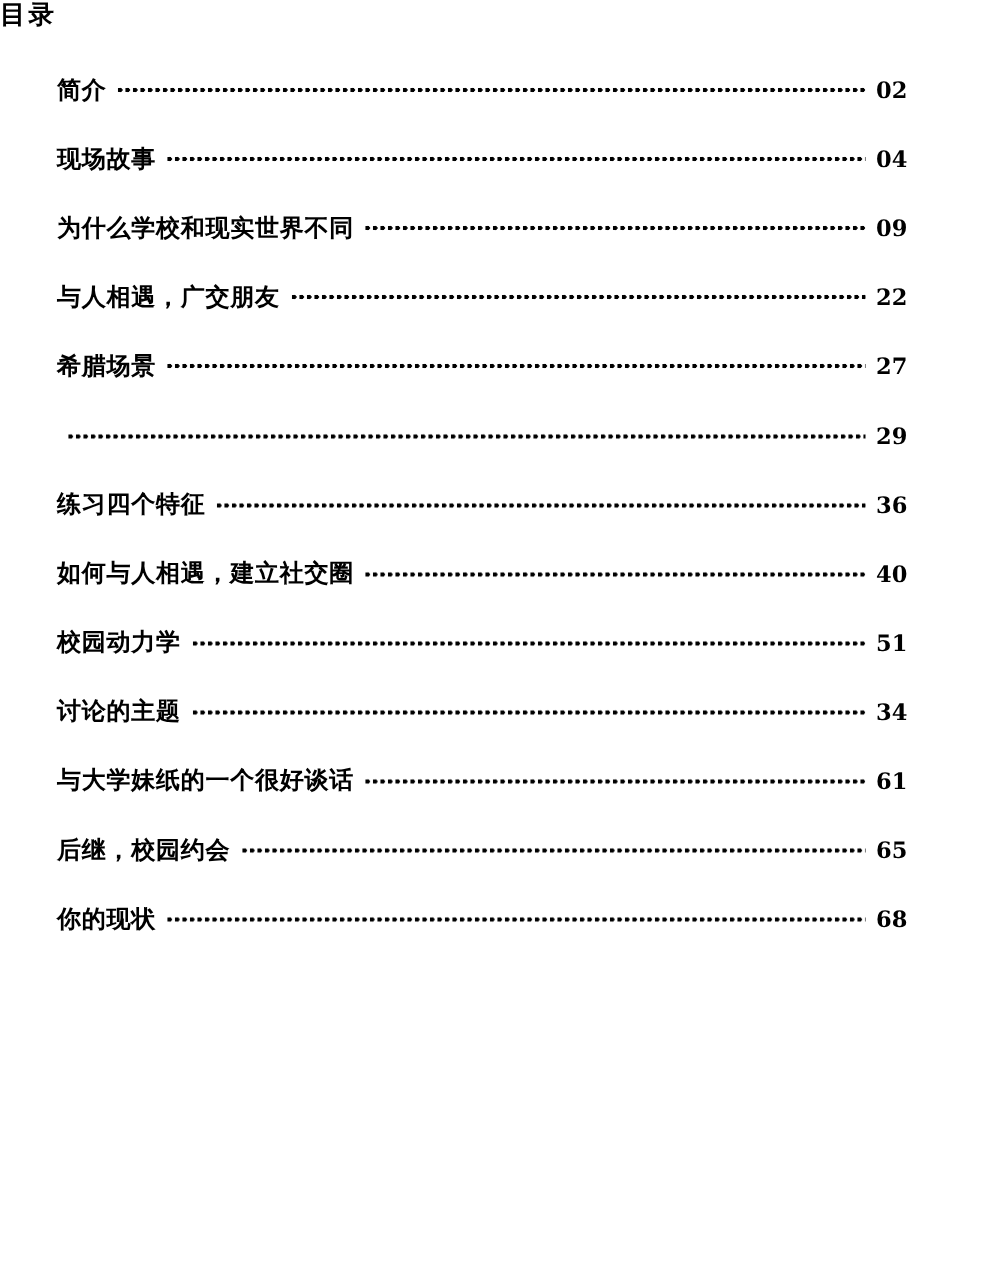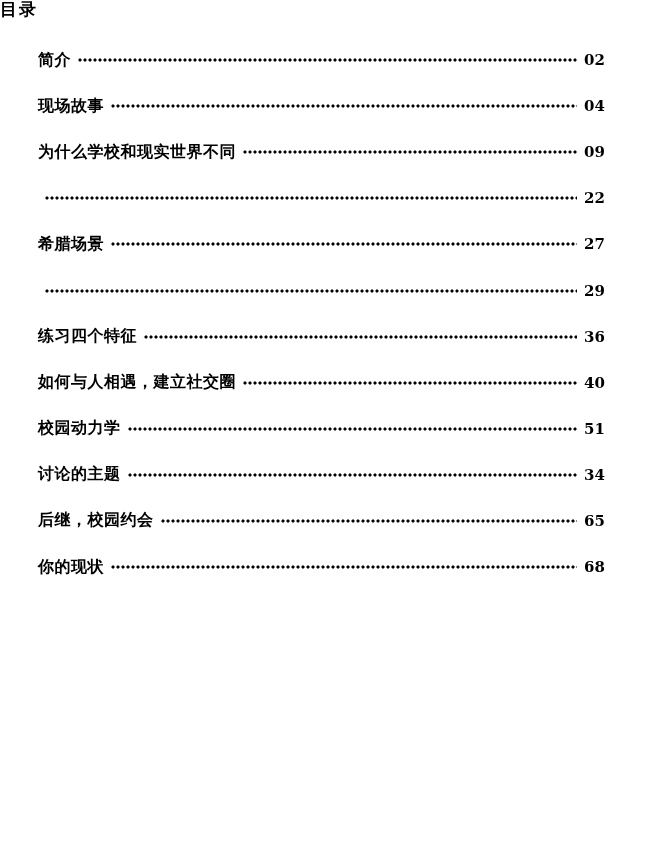--- a/index.html
+++ b/index.html
@@ -84,20 +84,21 @@
   </div>
 
   <div class="row">
     <span class="label">为什么学校和现实世界不同</span>
     <span class="leader"></span>
     <span class="page-num">09</span>
   </div>
 
 
   <div class="row">
+    <span class="label">与人相遇，广交朋友</span>
     <span class="leader"></span>
     <span class="page-num">22</span>
   </div>
 
   <div class="row">
     <span class="label">希腊场景</span>
     <span class="leader"></span>
     <span class="page-num">27</span>
   </div>
 
@@ -124,20 +125,25 @@
     <span class="leader"></span>
     <span class="page-num">51</span>
   </div>
 
   <div class="row">
     <span class="label">讨论的主题</span>
     <span class="leader"></span>
     <span class="page-num">34</span>
   </div>
 
+  <div class="row">
+    <span class="label">与大学妹纸的一个很好谈话</span>
+    <span class="leader"></span>
+    <span class="page-num">61</span>
+  </div>
 
   <div class="row">
     <span class="label">后继，校园约会</span>
     <span class="leader"></span>
     <span class="page-num">65</span>
   </div>
 
 
   <div class="row">
     <span class="label">你的现状</span>

